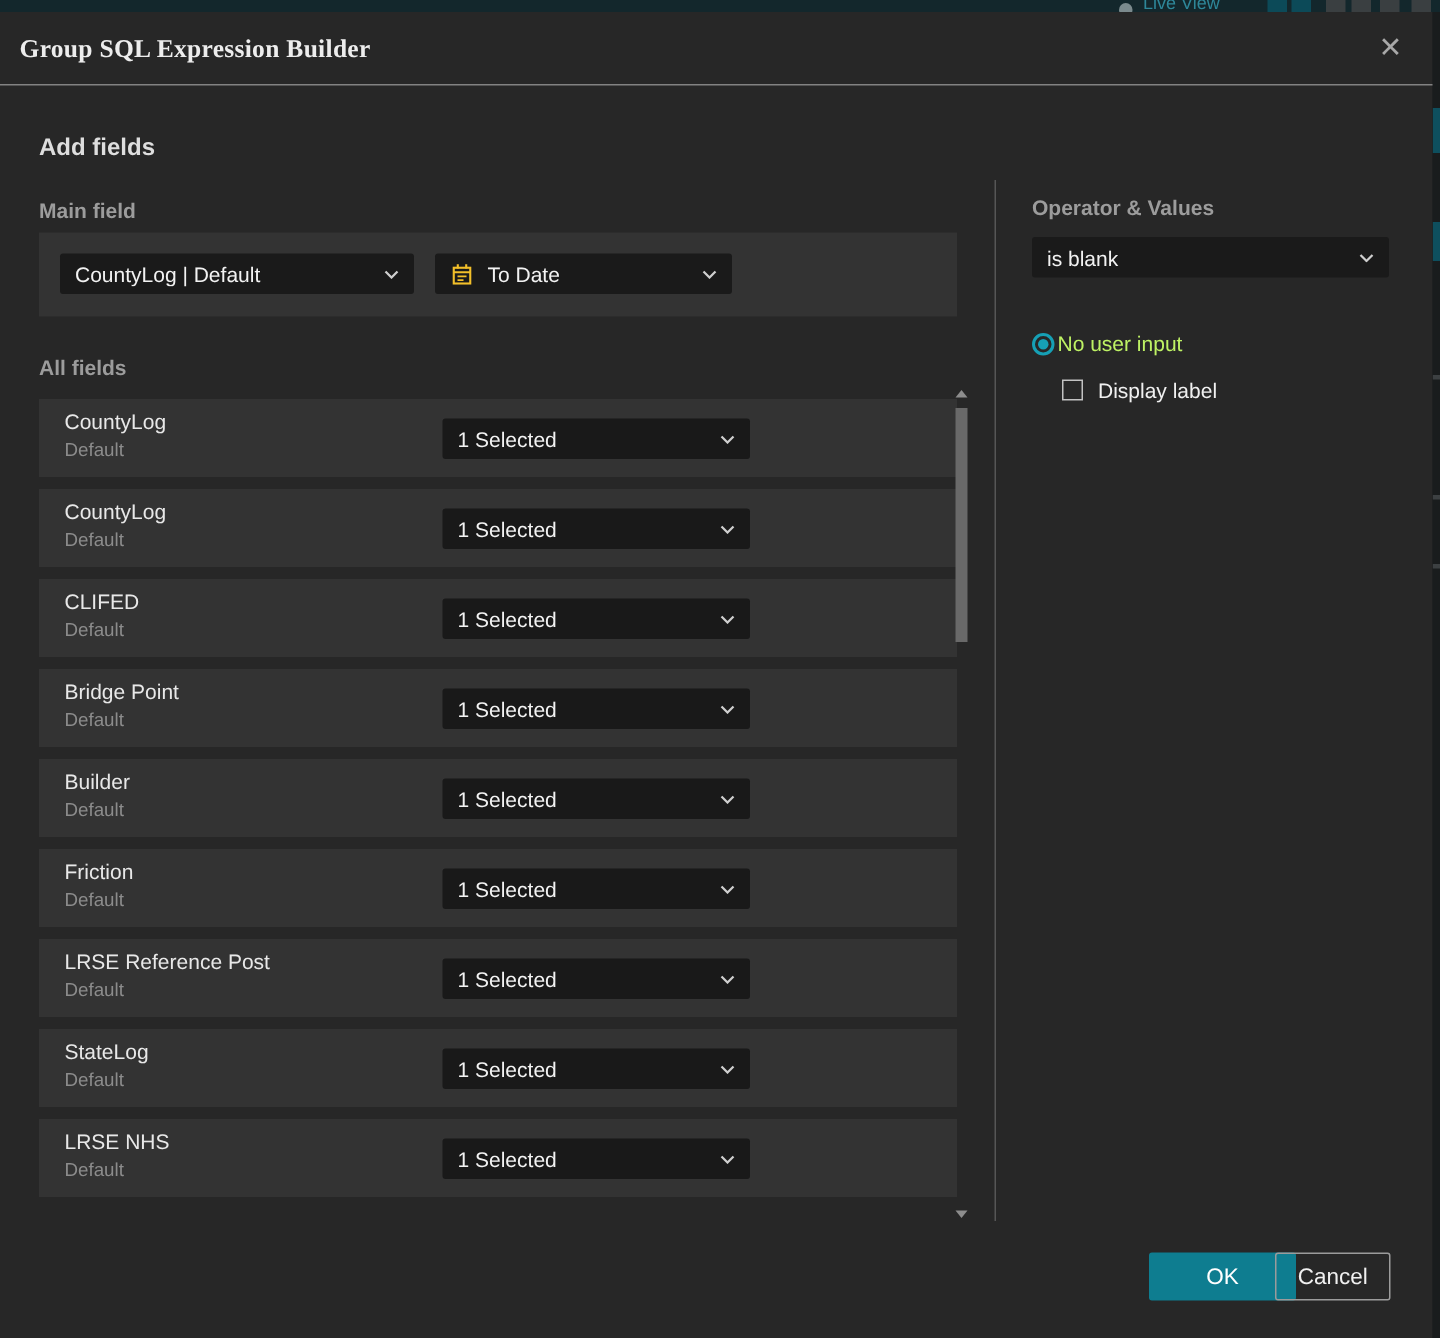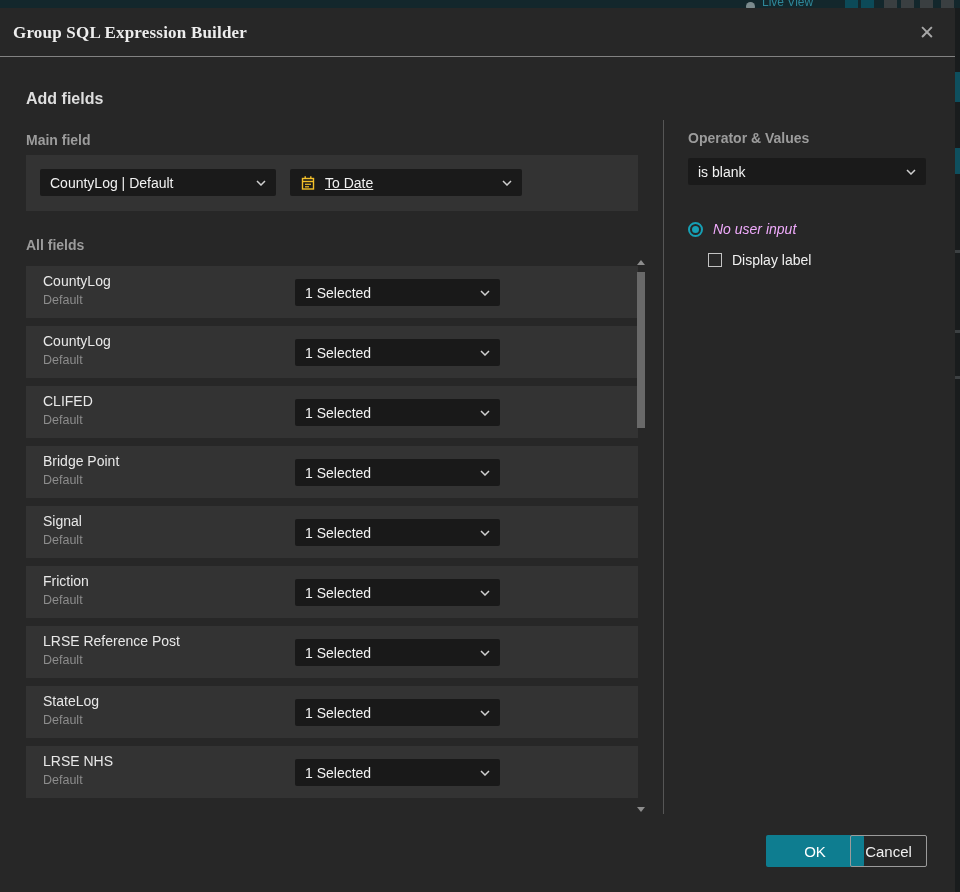--- a/index.html
+++ b/index.html
@@ -31,41 +31,41 @@
   .sub-label { position:absolute; font-size:14px; font-weight:700; color:#9c9c9c; }
   
   .dd { position:absolute; background:#1a1a1a; border-radius:2px; display:flex; align-items:center;
         padding:0 10px; height:27px; cursor:pointer; }
   .dd-text { flex:1; font-size:14px; color:#f2f2f2; white-space:nowrap; overflow:hidden; }
   .dd .chev { flex:0 0 auto; margin-left:8px; }
   .chev svg { display:block; }
   
   .main-field-box { position:absolute; left:26px; top:147px; width:612px; height:56px; background:#333333; }
   .dd-mainfield { left:14px; top:14px; width:236px; }
-  .dd-maintype  { left:264px; top:14px; width:232px;text-decoration:underline; }
+  .dd-maintype  { left:264px; top:14px; width:198px; }
   .cal-icon { flex:0 0 auto; margin-right:9px; display:flex; align-items:center; }
   
   .list-viewport { position:absolute; left:26px; top:256px; width:612px; height:534px; overflow:hidden; }
   .field-row { position:absolute; left:0; width:612px; height:52px; background:#333333; }
   .row-name { position:absolute; left:17px; top:7px; font-size:14px; color:#e8e8e8; }
   .row-type { position:absolute; left:17px; top:27px; font-size:12.5px; color:#8c8c8c; }
   .dd-row { left:269px; top:13px; width:205px; background:#191919;gap:8px; }
   
   .scrollbar { position:absolute; left:636px; top:250px; width:10px; height:556px; }
   .sb-arrow { position:absolute; left:1px; width:0; height:0; border-left:4px solid transparent; border-right:4px solid transparent; }
   .sb-up   { top:2px;  border-bottom:5px solid #8d8d8d; }
   .sb-down { bottom:2px; border-top:5px solid #8d8d8d; }
   .sb-thumb { position:absolute; left:1px; top:14px; width:8px; height:156px; background:#696969; }
   
   .v-divider { position:absolute; left:663px; top:112px; width:1px; height:694px; background:#565656; }
   .dd-operator { left:688px; top:150px; width:238px; }
   .radio-row { position:absolute; left:688px; top:212px; height:18px; display:flex; align-items:center; cursor:pointer; }
   .radio-outer { width:15px; height:15px; border-radius:50%; border:2px solid #16a0b5; display:flex; align-items:center; justify-content:center; }
   .radio-inner { width:7px; height:7px; border-radius:50%; background:#16a0b5; }
-  .radio-label { margin-left:10px; font-size:14px; color:#f0abfc;font-style:italic; }
+  .radio-label { margin-left:2px; font-size:14px; color:#bef264; }
   .check-row { position:absolute; left:708px; top:243px; height:17px; display:flex; align-items:center; cursor:pointer; }
   .checkbox { width:14px; height:14px; border:1.5px solid #c2c2c2; background:transparent; }
   .check-label { margin-left:10px; font-size:14px; color:#f0f0f0; }
   
   .btn { position:absolute; top:827px; height:32px; border-radius:2px; font-size:15px; display:flex;
          align-items:center; justify-content:center; cursor:pointer; font-family:inherit; }
   .btn-ok { left:766px; width:98px; background:#0e7d90; color:#ffffff; border:none; }
   .btn-cancel { left:850px; width:77px; background:transparent; color:#f0f0f0; border:1px solid #9b9b9b; }
 </style>
 </head>
@@ -177,21 +177,21 @@
           <div class="dd dd-row">
             <span class="dd-text">1 Selected</span>
             <span class="chev">
               <svg width="10" height="6" viewBox="0 0 10 6">
                 <polyline points="1,1 5,5 9,1" fill="none" stroke="#cfcfcf" stroke-width="1.5"></polyline>
               </svg>
             </span>
           </div>
         </div>
         <div class="field-row" style="top: 242px;">
-          <span class="row-name">Signal</span>
+          <span class="row-name">Builder</span>
           <span class="row-type">Default</span>
           <div class="dd dd-row">
             <span class="dd-text">1 Selected</span>
             <span class="chev">
               <svg width="10" height="6" viewBox="0 0 10 6">
                 <polyline points="1,1 5,5 9,1" fill="none" stroke="#cfcfcf" stroke-width="1.5"></polyline>
               </svg>
             </span>
           </div>
         </div>

